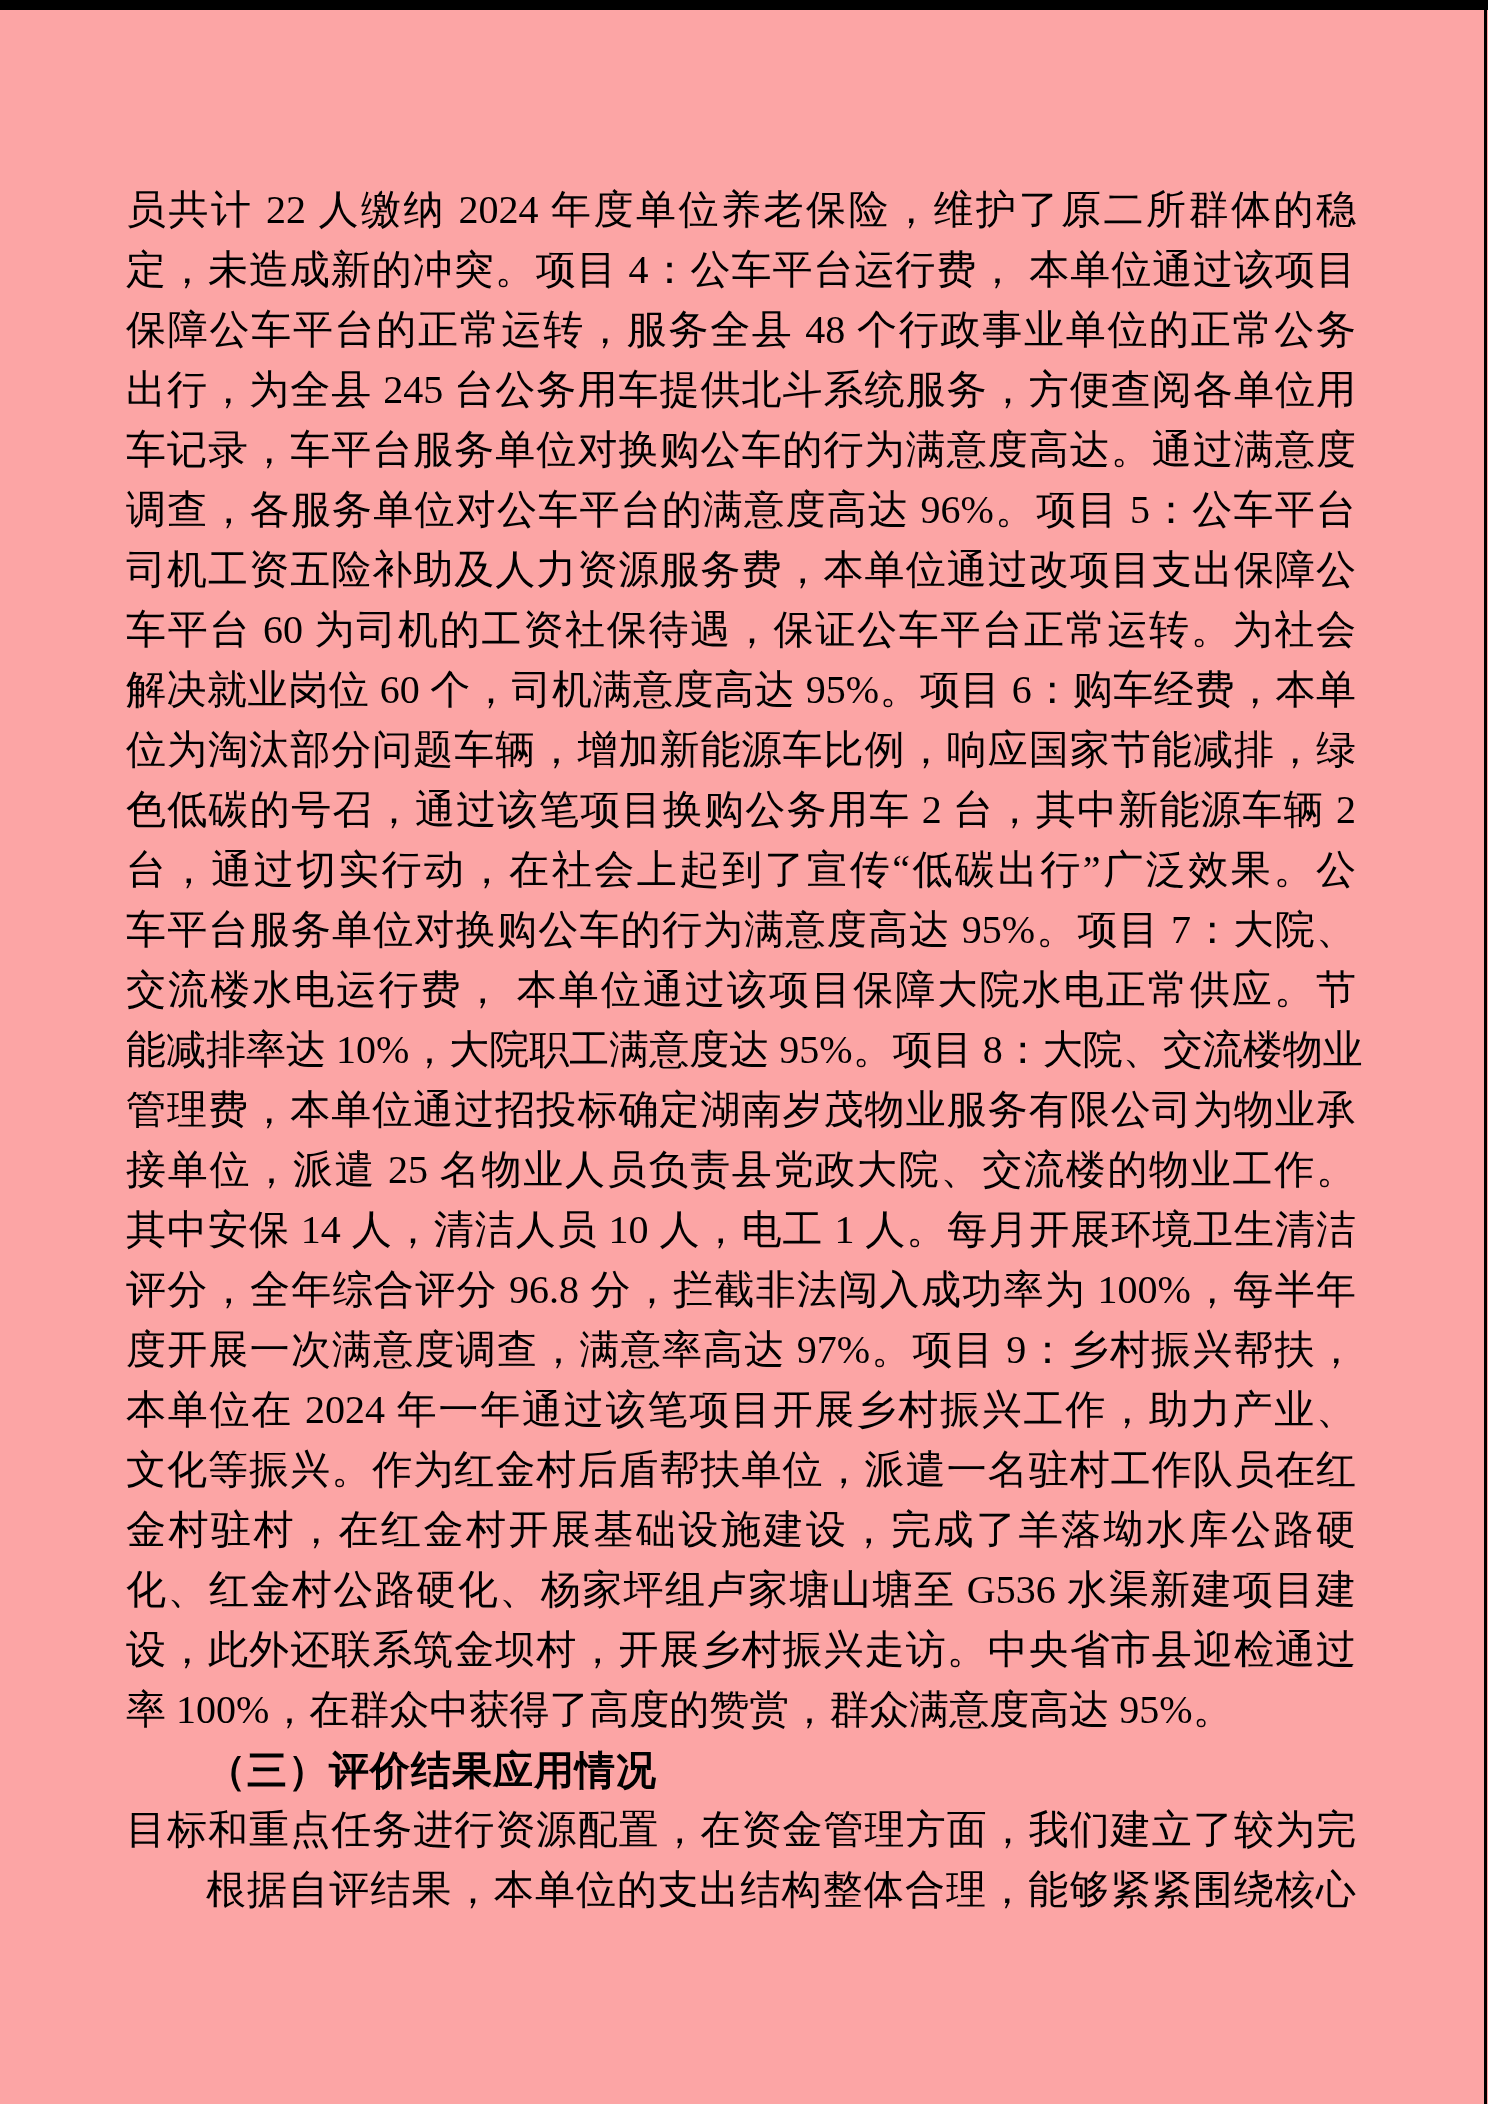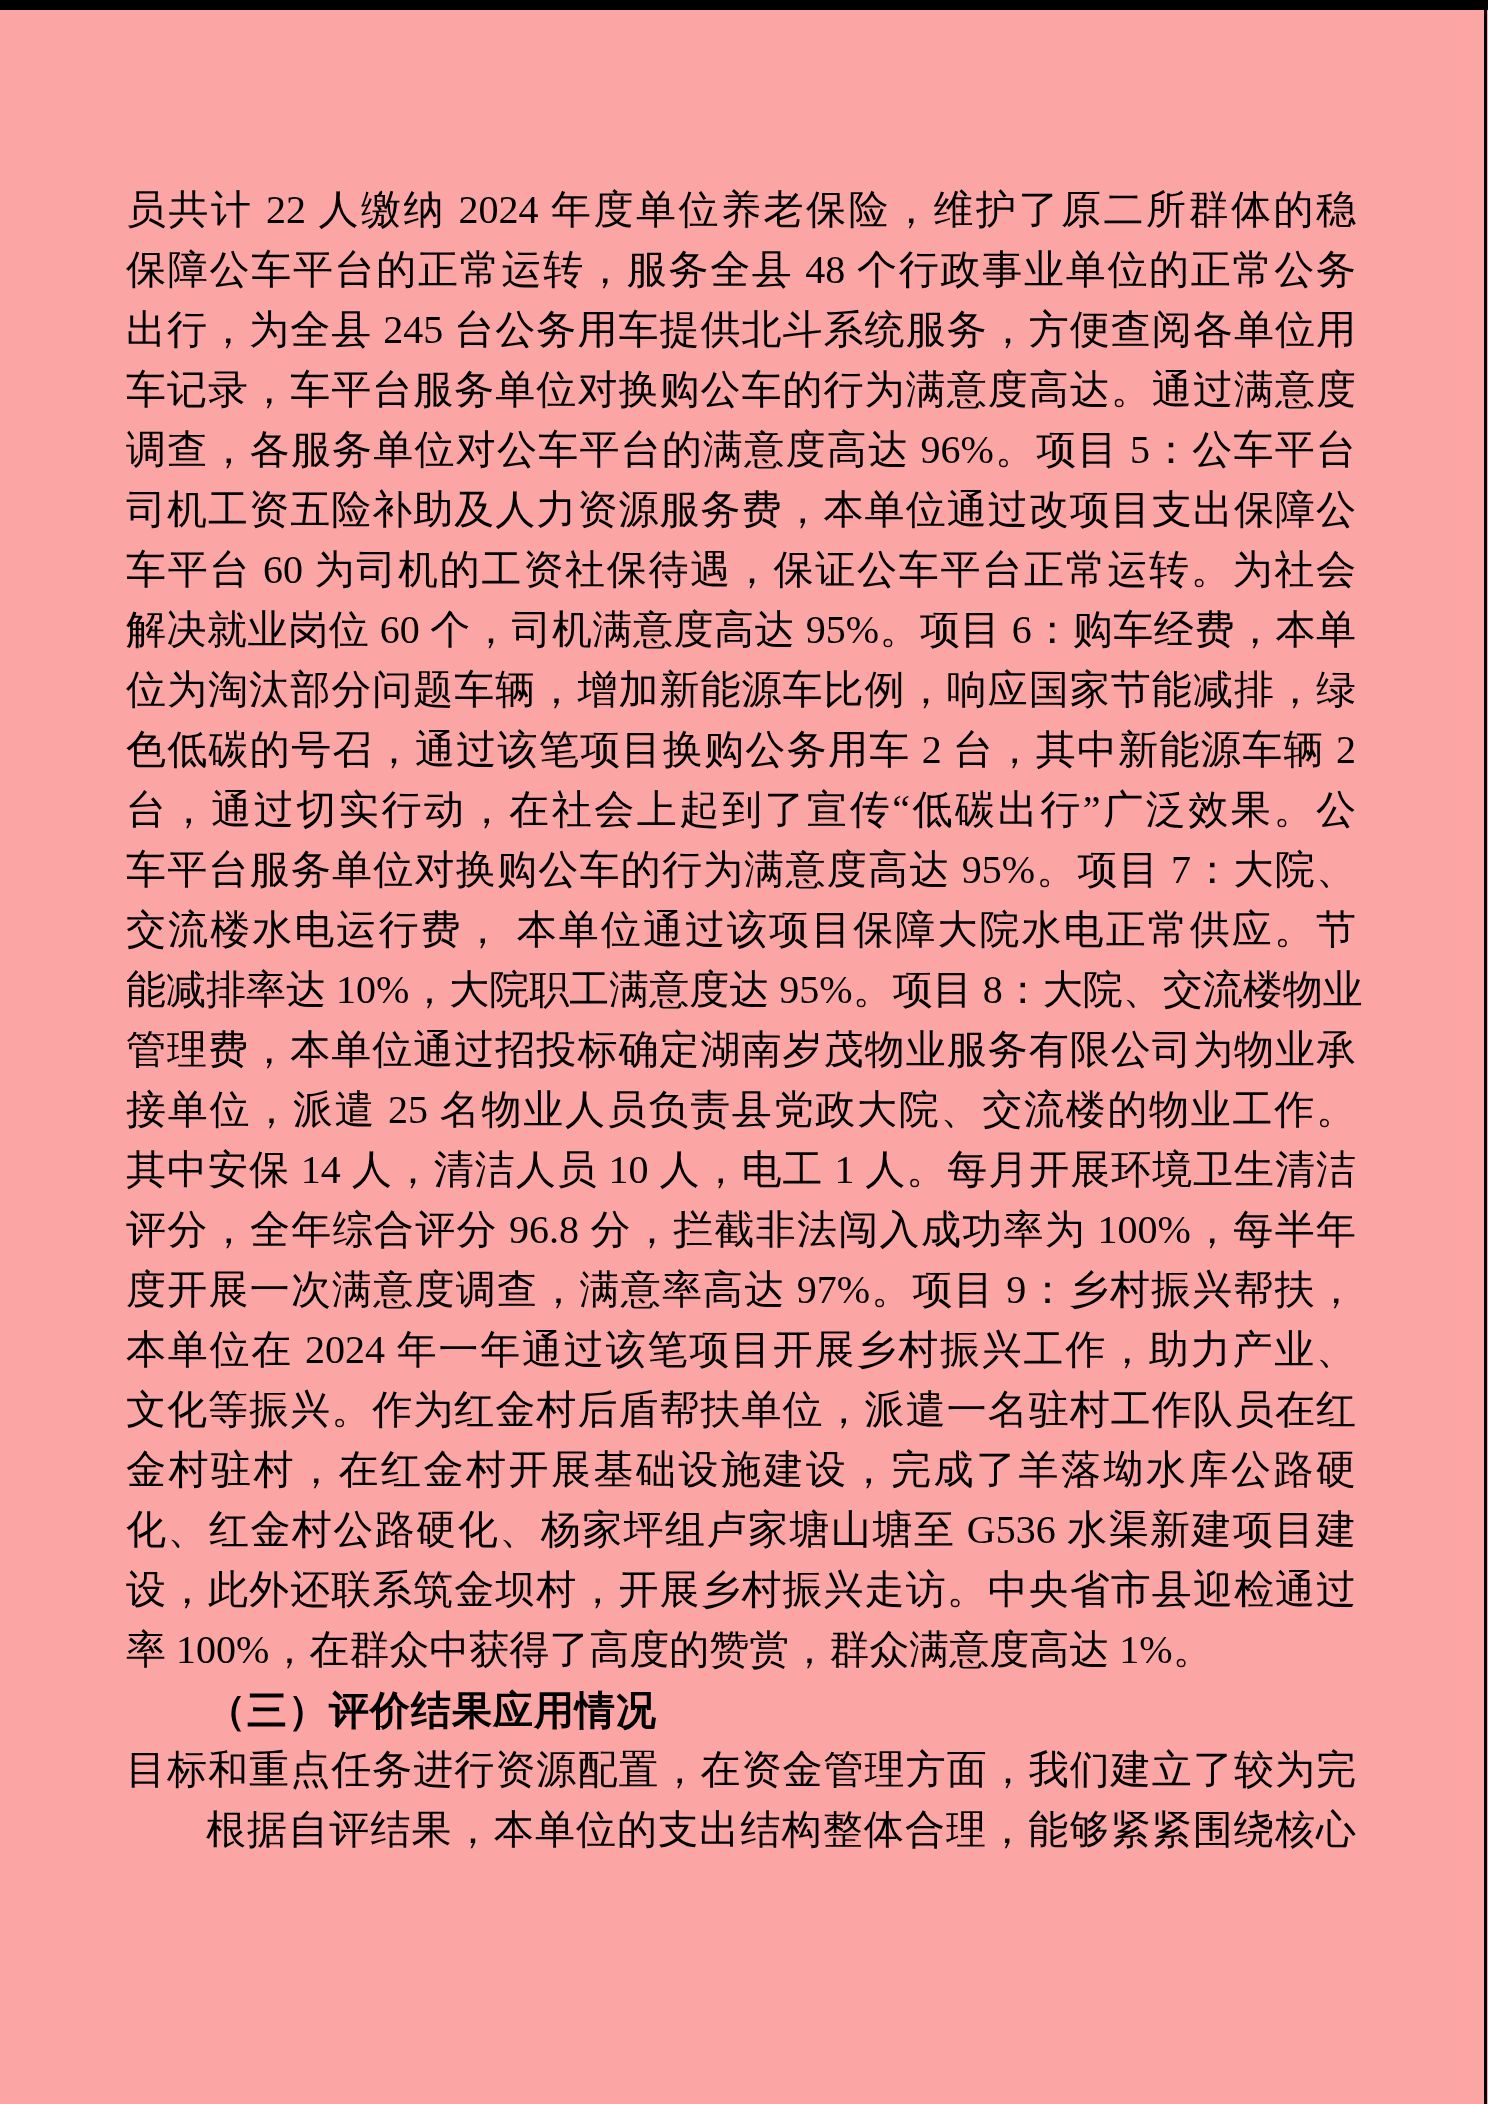--- a/index.html
+++ b/index.html
@@ -62,20 +62,21 @@
   }
 </style>
 </head>
 <body>
 
 <div class="page">
   <div class="scan-top-bar"></div>
   <div class="scan-right-line"></div>
   <div class="text-block">
       <div class="line">员共计 22 人缴纳 2024 年度单位养老保险，维护了原二所群体的稳</div>
+      <div class="line">定，未造成新的冲突。项目 4：公车平台运行费， 本单位通过该项目</div>
       <div class="line">保障公车平台的正常运转，服务全县 48 个行政事业单位的正常公务</div>
       <div class="line">出行，为全县 245 台公务用车提供北斗系统服务，方便查阅各单位用</div>
       <div class="line">车记录，车平台服务单位对换购公车的行为满意度高达。通过满意度</div>
       <div class="line">调查，各服务单位对公车平台的满意度高达 96%。项目 5：公车平台</div>
       <div class="line">司机工资五险补助及人力资源服务费，本单位通过改项目支出保障公</div>
       <div class="line">车平台 60 为司机的工资社保待遇，保证公车平台正常运转。为社会</div>
       <div class="line">解决就业岗位 60 个，司机满意度高达 95%。项目 6：购车经费，本单</div>
       <div class="line">位为淘汰部分问题车辆，增加新能源车比例，响应国家节能减排，绿</div>
       <div class="line">色低碳的号召，通过该笔项目换购公务用车 2 台，其中新能源车辆 2</div>
       <div class="line">台，通过切实行动，在社会上起到了宣传“低碳出行”广泛效果。公</div>
@@ -85,18 +86,18 @@
       <div class="line">管理费，本单位通过招投标确定湖南岁茂物业服务有限公司为物业承</div>
       <div class="line">接单位，派遣 25 名物业人员负责县党政大院、交流楼的物业工作。</div>
       <div class="line">其中安保 14 人，清洁人员 10 人，电工 1 人。每月开展环境卫生清洁</div>
       <div class="line">评分，全年综合评分 96.8 分，拦截非法闯入成功率为 100%，每半年</div>
       <div class="line">度开展一次满意度调查，满意率高达 97%。项目 9：乡村振兴帮扶，</div>
       <div class="line">本单位在 2024 年一年通过该笔项目开展乡村振兴工作，助力产业、</div>
       <div class="line">文化等振兴。作为红金村后盾帮扶单位，派遣一名驻村工作队员在红</div>
       <div class="line">金村驻村，在红金村开展基础设施建设，完成了羊落坳水库公路硬</div>
       <div class="line">化、红金村公路硬化、杨家坪组卢家塘山塘至 G536 水渠新建项目建</div>
       <div class="line">设，此外还联系筑金坝村，开展乡村振兴走访。中央省市县迎检通过</div>
-      <div class="line last-of-paragraph">率 100%，在群众中获得了高度的赞赏，群众满意度高达 1%。</div>
+      <div class="line last-of-paragraph">率 100%，在群众中获得了高度的赞赏，群众满意度高达 95%。</div>
       <div class="line heading last-of-paragraph indent2">（三）评价结果应用情况</div>
       <div class="line">目标和重点任务进行资源配置，在资金管理方面，我们建立了较为完</div>
       <div class="line indent2">根据自评结果，本单位的支出结构整体合理，能够紧紧围绕核心</div>
     </div>
 </div>
 
 </body></html>

